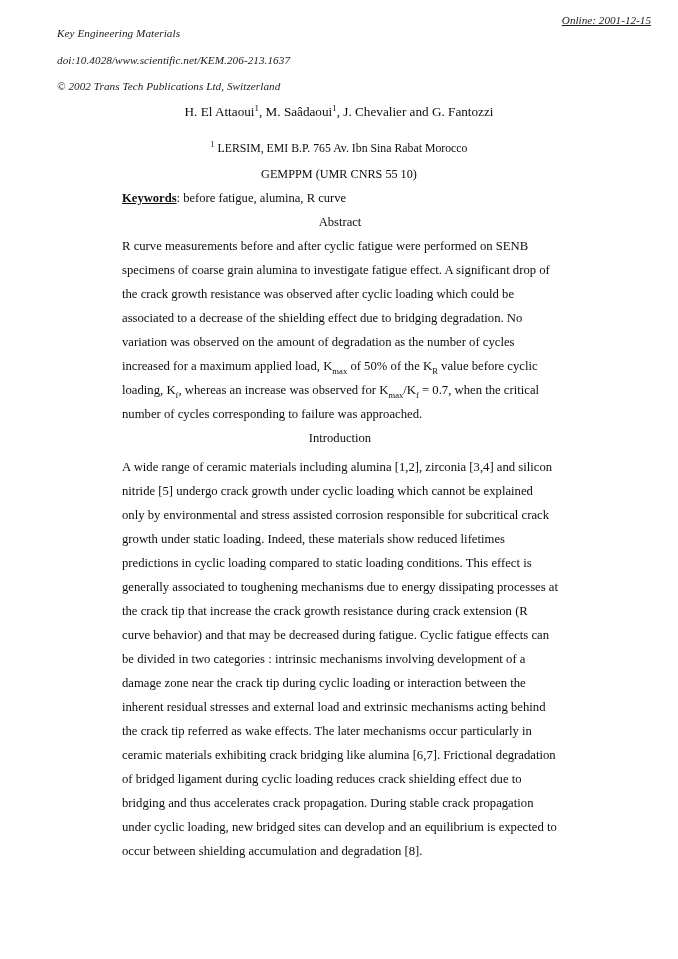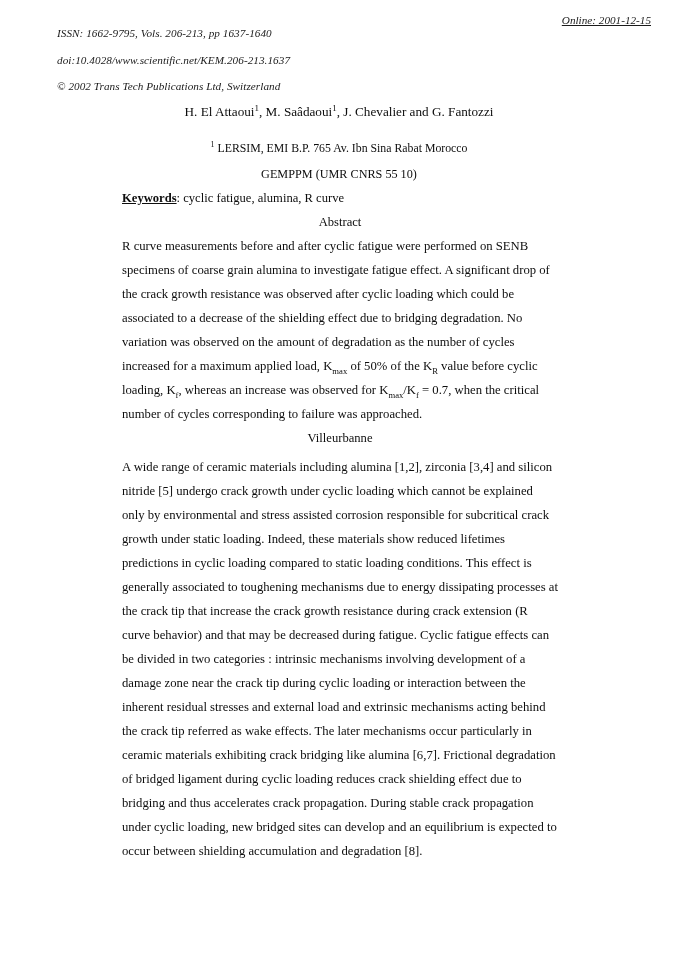--- a/index.html
+++ b/index.html
@@ -127,43 +127,43 @@
   .gap-intro { height: 5px; }
 </style>
 </head>
 <body>
 
 <div class="page">
 
   <div class="pub-header">
     <div class="pub-header-row">
       <div class="pub-left">
-        <div>ISSN: 1662-9795, Vols. 206-213, pp 1637-1640</div>
+        <div>Key Engineering Materials</div>
         <div>doi:10.4028/www.scientific.net/KEM.206-213.1637</div>
         <div>© 2002 Trans Tech Publications Ltd, Switzerland</div>
       </div>
       <div class="pub-right">Online: 2001-12-15</div>
     </div>
   </div>
 
   <div class="title-block">
     <div class="authors"><span>H. El Attaoui</span><sup>1</sup><span>, M. Saâdaoui</span><sup>1</sup><span>, J. Chevalier and G. Fantozzi</span></div>
     <div class="affil"><sup>1</sup><span> LERSIM, EMI  B.P. 765 Av. Ibn Sina Rabat Morocco</span></div>
     <div class="affil2">GEMPPM (UMR CNRS 55 10)</div>
   </div>
 
   <div class="body-col">
 
-    <p class="kw-line"><span class="kw-label">Keywords</span><span>: </span><span>cyclic fatigue, alumina, R curve</span></p>
+    <p class="kw-line"><span class="kw-label">Keywords</span><span>: </span><span>before fatigue, alumina, R curve</span></p>
 
     <p class="section-head">Abstract</p>
 
     <p class="para"><span>R curve measurements before and after cyclic fatigue were performed on SENB specimens of coarse grain alumina to investigate fatigue effect. A significant drop of the crack growth resistance was observed after cyclic loading which could be associated to a decrease of the shielding effect due to bridging degradation. No variation was observed on the amount of degradation as the number of cycles increased for a maximum applied load, K</span><sub>max</sub><span> of 50% of the K</span><sub>R</sub><span> value before cyclic loading, K</span><sub>f</sub><span>, whereas an increase was observed for K</span><sub>max</sub><span>/K</span><sub>f</sub><span> = 0.7, when the critical number of cycles corresponding to failure was approached.</span></p>
 
-    <p class="section-head">Villeurbanne</p>
+    <p class="section-head">Introduction</p>
 
     <div class="gap-intro"></div>
 
     <p class="para">A wide range of ceramic materials including alumina [1,2], zirconia [3,4] and silicon nitride [5] undergo crack growth under cyclic loading which cannot be explained only by environmental and stress assisted corrosion responsible for subcritical crack growth under static loading. Indeed, these materials show reduced lifetimes predictions in cyclic loading compared to static loading conditions. This effect is generally associated  to toughening mechanisms due to energy dissipating processes at the crack tip that increase the crack growth resistance during crack extension (R curve behavior) and that may be decreased during fatigue. Cyclic fatigue effects can be divided in two categories : intrinsic mechanisms involving development of a damage zone near the crack tip during cyclic loading or interaction between the inherent residual stresses and external load and extrinsic mechanisms acting behind the crack tip referred as wake effects. The later mechanisms occur particularly in ceramic materials exhibiting crack bridging like alumina [6,7]. Frictional degradation of bridged ligament during cyclic loading reduces crack shielding effect due to bridging and thus accelerates crack propagation. During stable crack propagation under cyclic loading, new bridged sites can develop and an equilibrium is expected to occur between shielding accumulation and degradation [8].</p>
 
   </div>
 
 </div>
 
 </body></html>

